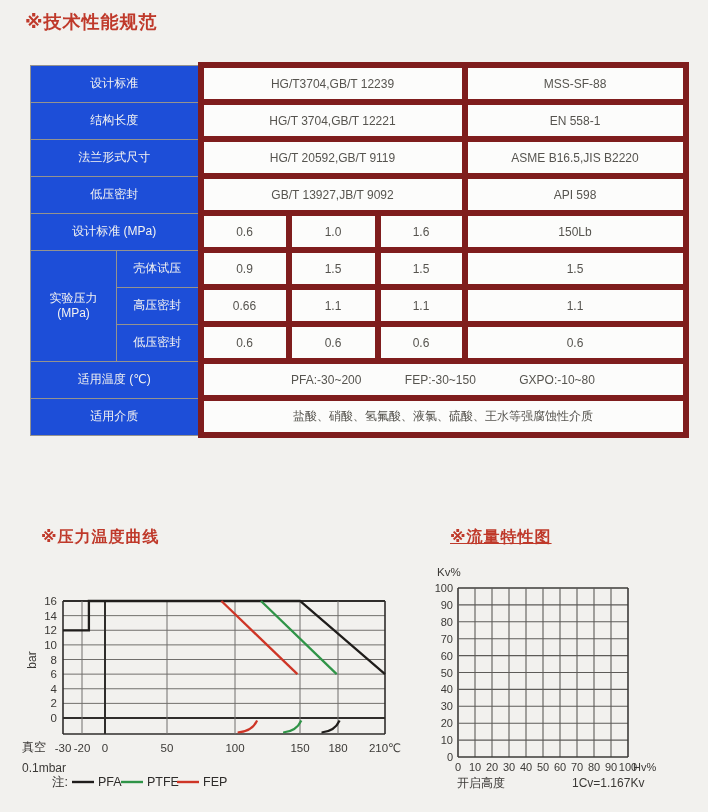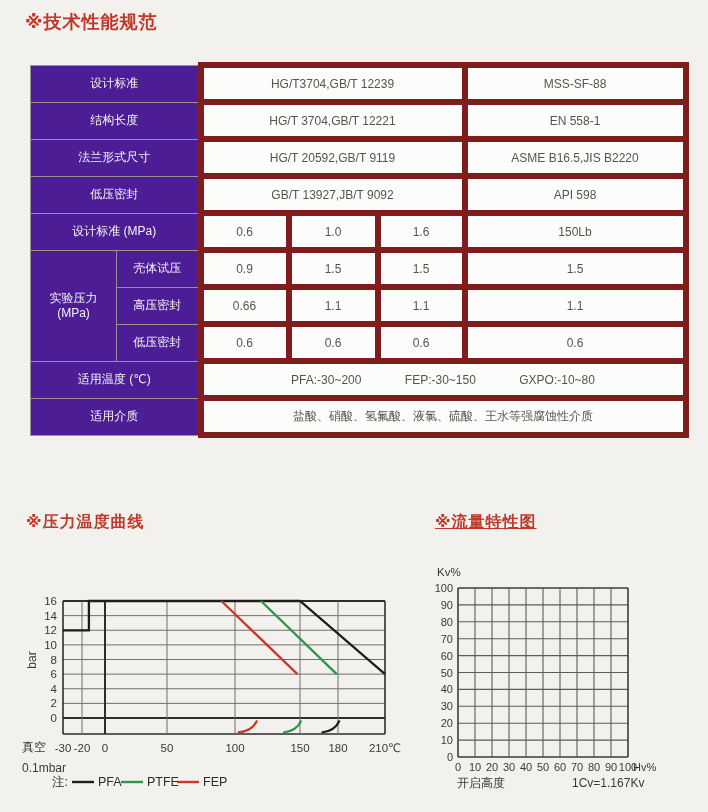--- a/index.html
+++ b/index.html
@@ -7,33 +7,33 @@
     position:relative;width:708px;height:812px;overflow:hidden;
     background:#f2f1ee;
     font-family:"Liberation Sans","DejaVu Sans",sans-serif;
     color:#55534f;
   }
   .main-title{
     position:absolute;left:25px;top:10px;margin:0;
     font-size:18px;font-weight:bold;color:#bf392a;letter-spacing:1px;
   }
   .section-title{
-    position:absolute;top:511px;margin:1px;
+    position:absolute;top:511px;margin:16px;
     font-size:16px;font-weight:bold;color:#bf392a;letter-spacing:1px;
   }
   #pt-title{left:25px;}
   #flow-title{left:434px;text-decoration:underline;}
   table.spec{
     position:absolute;left:30px;top:62px;width:655px;
     border-collapse:collapse;table-layout:fixed;
     font-size:12px;border:1px solid #aeaca8;
   }
   table.spec tr{height:37px;}
   table.spec th{
-    background:#4c1d95;color:#f4f3f1;font-weight:normal;
+    background:#1d4ed8;color:#f4f3f1;font-weight:normal;
     border:1px solid #95938e;text-align:center;padding:2px 4px;line-height:1.25;
   }
   table.spec td{
     background:#fcfcfb;color:#56544f;border:6px solid #7f1d1d;
     text-align:center;padding:2px 6px;
   }
   .temp-item{display:inline-block;margin:0 20px;}
   .footnote{
     position:absolute;left:20px;top:440px;margin:0;
     font-size:11px;color:#56544f;letter-spacing:0.5px;

